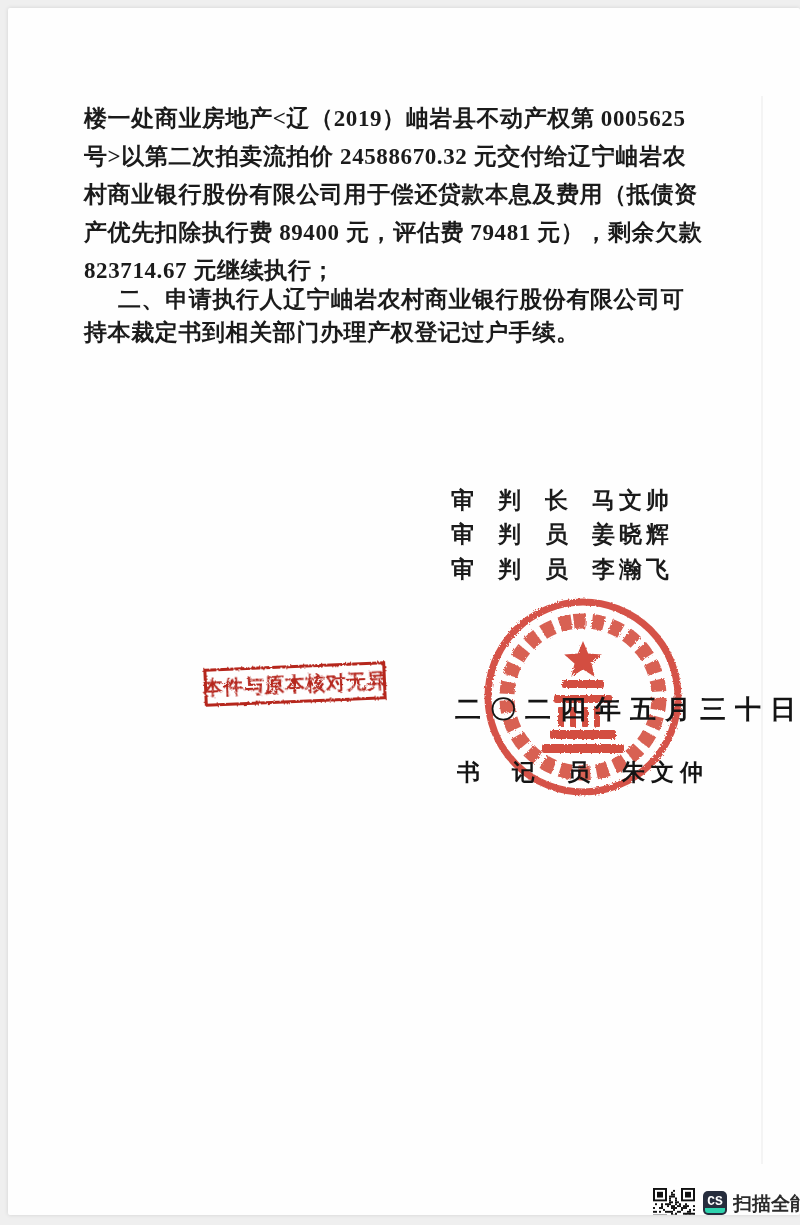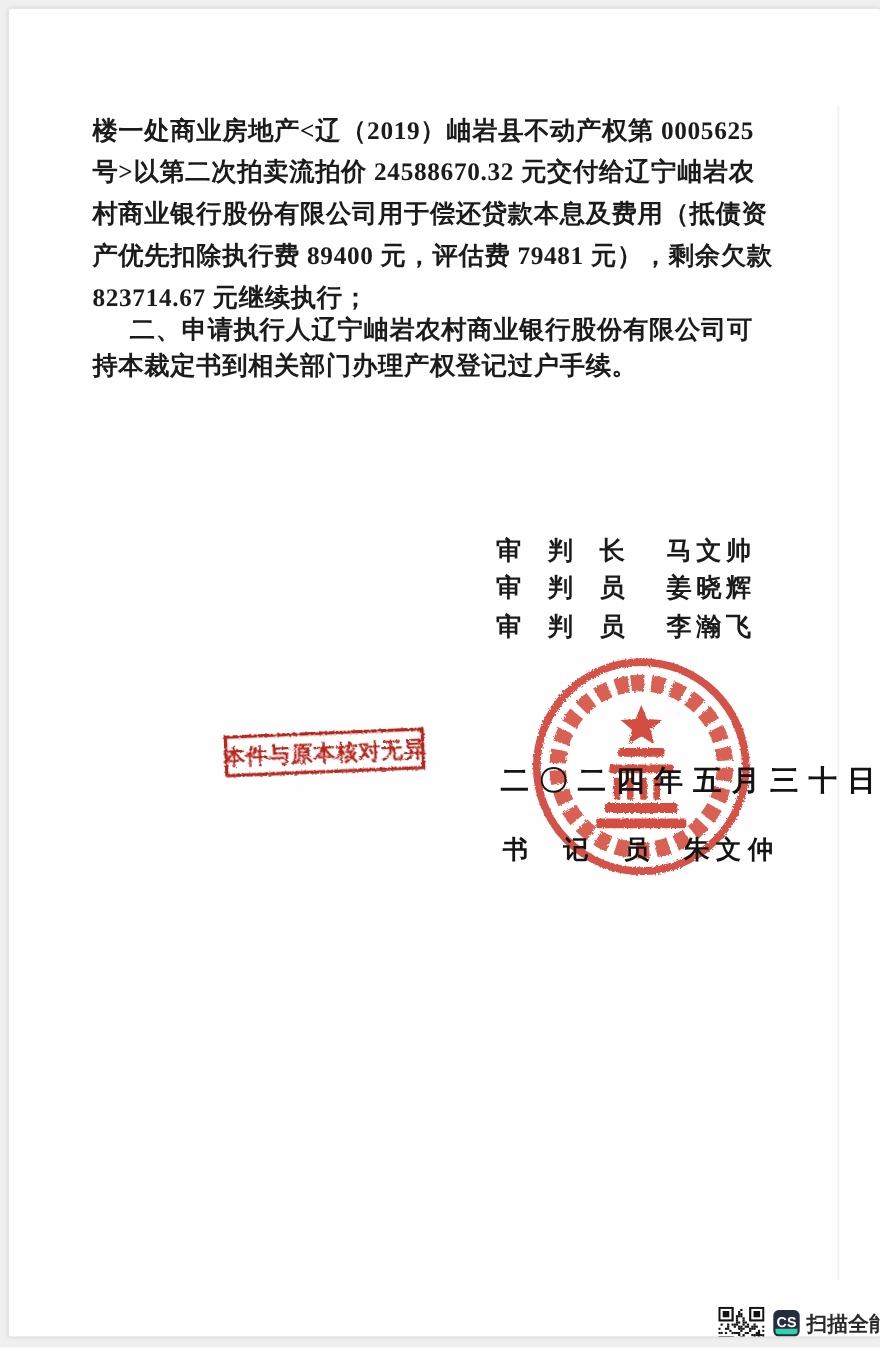--- a/index.html
+++ b/index.html
@@ -19,21 +19,21 @@
     position:absolute;left:76px;
     font-size:23px;font-weight:600;letter-spacing:.6px;
     color:#1b1b1b;white-space:nowrap;line-height:30px;
   }
   .indent{padding-left:34px;}
   .judge-row{
     position:absolute;left:443px;white-space:nowrap;
     font-size:23px;font-weight:600;color:#1b1b1b;
   }
   .judge-row .role{letter-spacing:24px;}
-  .judge-row .name{letter-spacing:4px;margin-left:14px;}
+  .judge-row .name{letter-spacing:4px;}
   .stamp-box{
     position:absolute;left:196px;top:657px;width:176px;height:32px;
     border:3px solid #b5271f;color:#b5271f;
     display:flex;align-items:center;justify-content:center;
     font-size:20px;font-weight:700;letter-spacing:0.5px;white-space:nowrap;
     transform:rotate(-2.4deg);
     filter:url(#stamp-rough);
     background:rgba(255,255,255,0);
   }
   .seal{
@@ -54,21 +54,21 @@
   .clerk-row .name{letter-spacing:6px;}
   .scan-streak{
     position:absolute;left:753px;top:88px;width:2px;height:1068px;
     background:rgba(110,110,110,.07);
   }
   .watermark{position:absolute;left:645px;top:1178px;width:146px;height:42px;}
   .wm-qr{position:absolute;left:0;top:2px;}
   .wm-logo{
     position:absolute;left:50px;top:5px;width:24px;height:24px;
     background:#262d3d;border-radius:5px;
-    color:#ffffff;font-family:Liberation Sans, sans-serif;
+    color:#ffffff;font-family:Liberation Mono, monospace;
     font-weight:700;font-size:13px;line-height:22px;text-align:center;
   }
   .wm-logo::after{
     content:"";position:absolute;left:2px;bottom:2px;width:20px;height:5px;
     background:#2ed3ae;border-radius:0 0 3px 3px;
   }
   .wm-title{
     position:absolute;left:80px;top:5px;width:70px;overflow:hidden;
     font-family:"Liberation Sans",sans-serif;
     font-size:19px;font-weight:700;color:#2b2b2b;white-space:nowrap;

